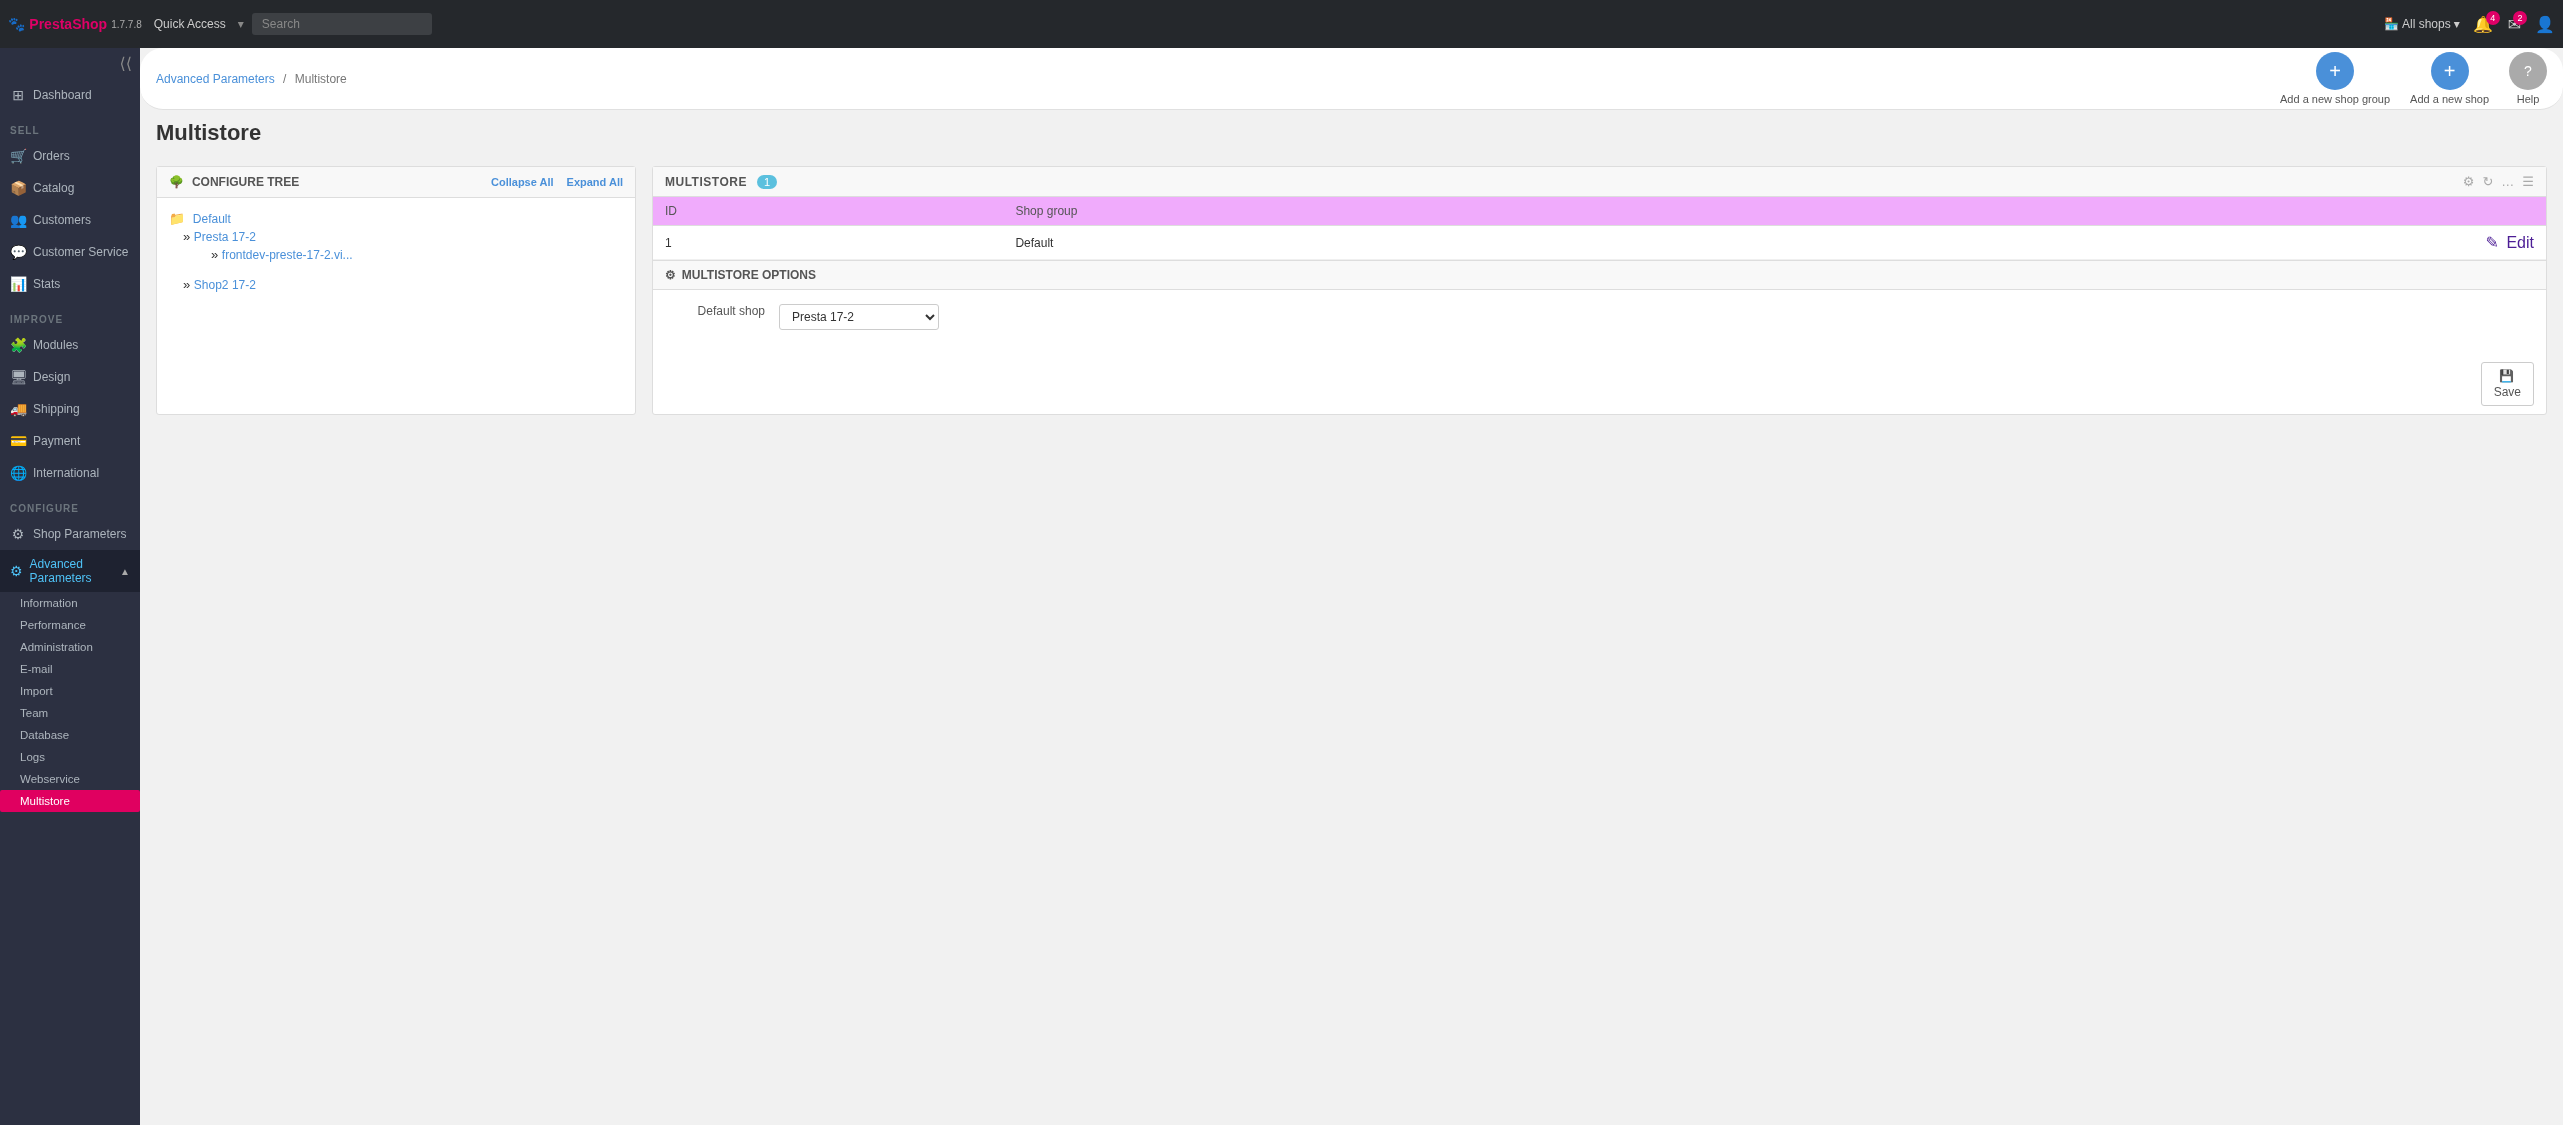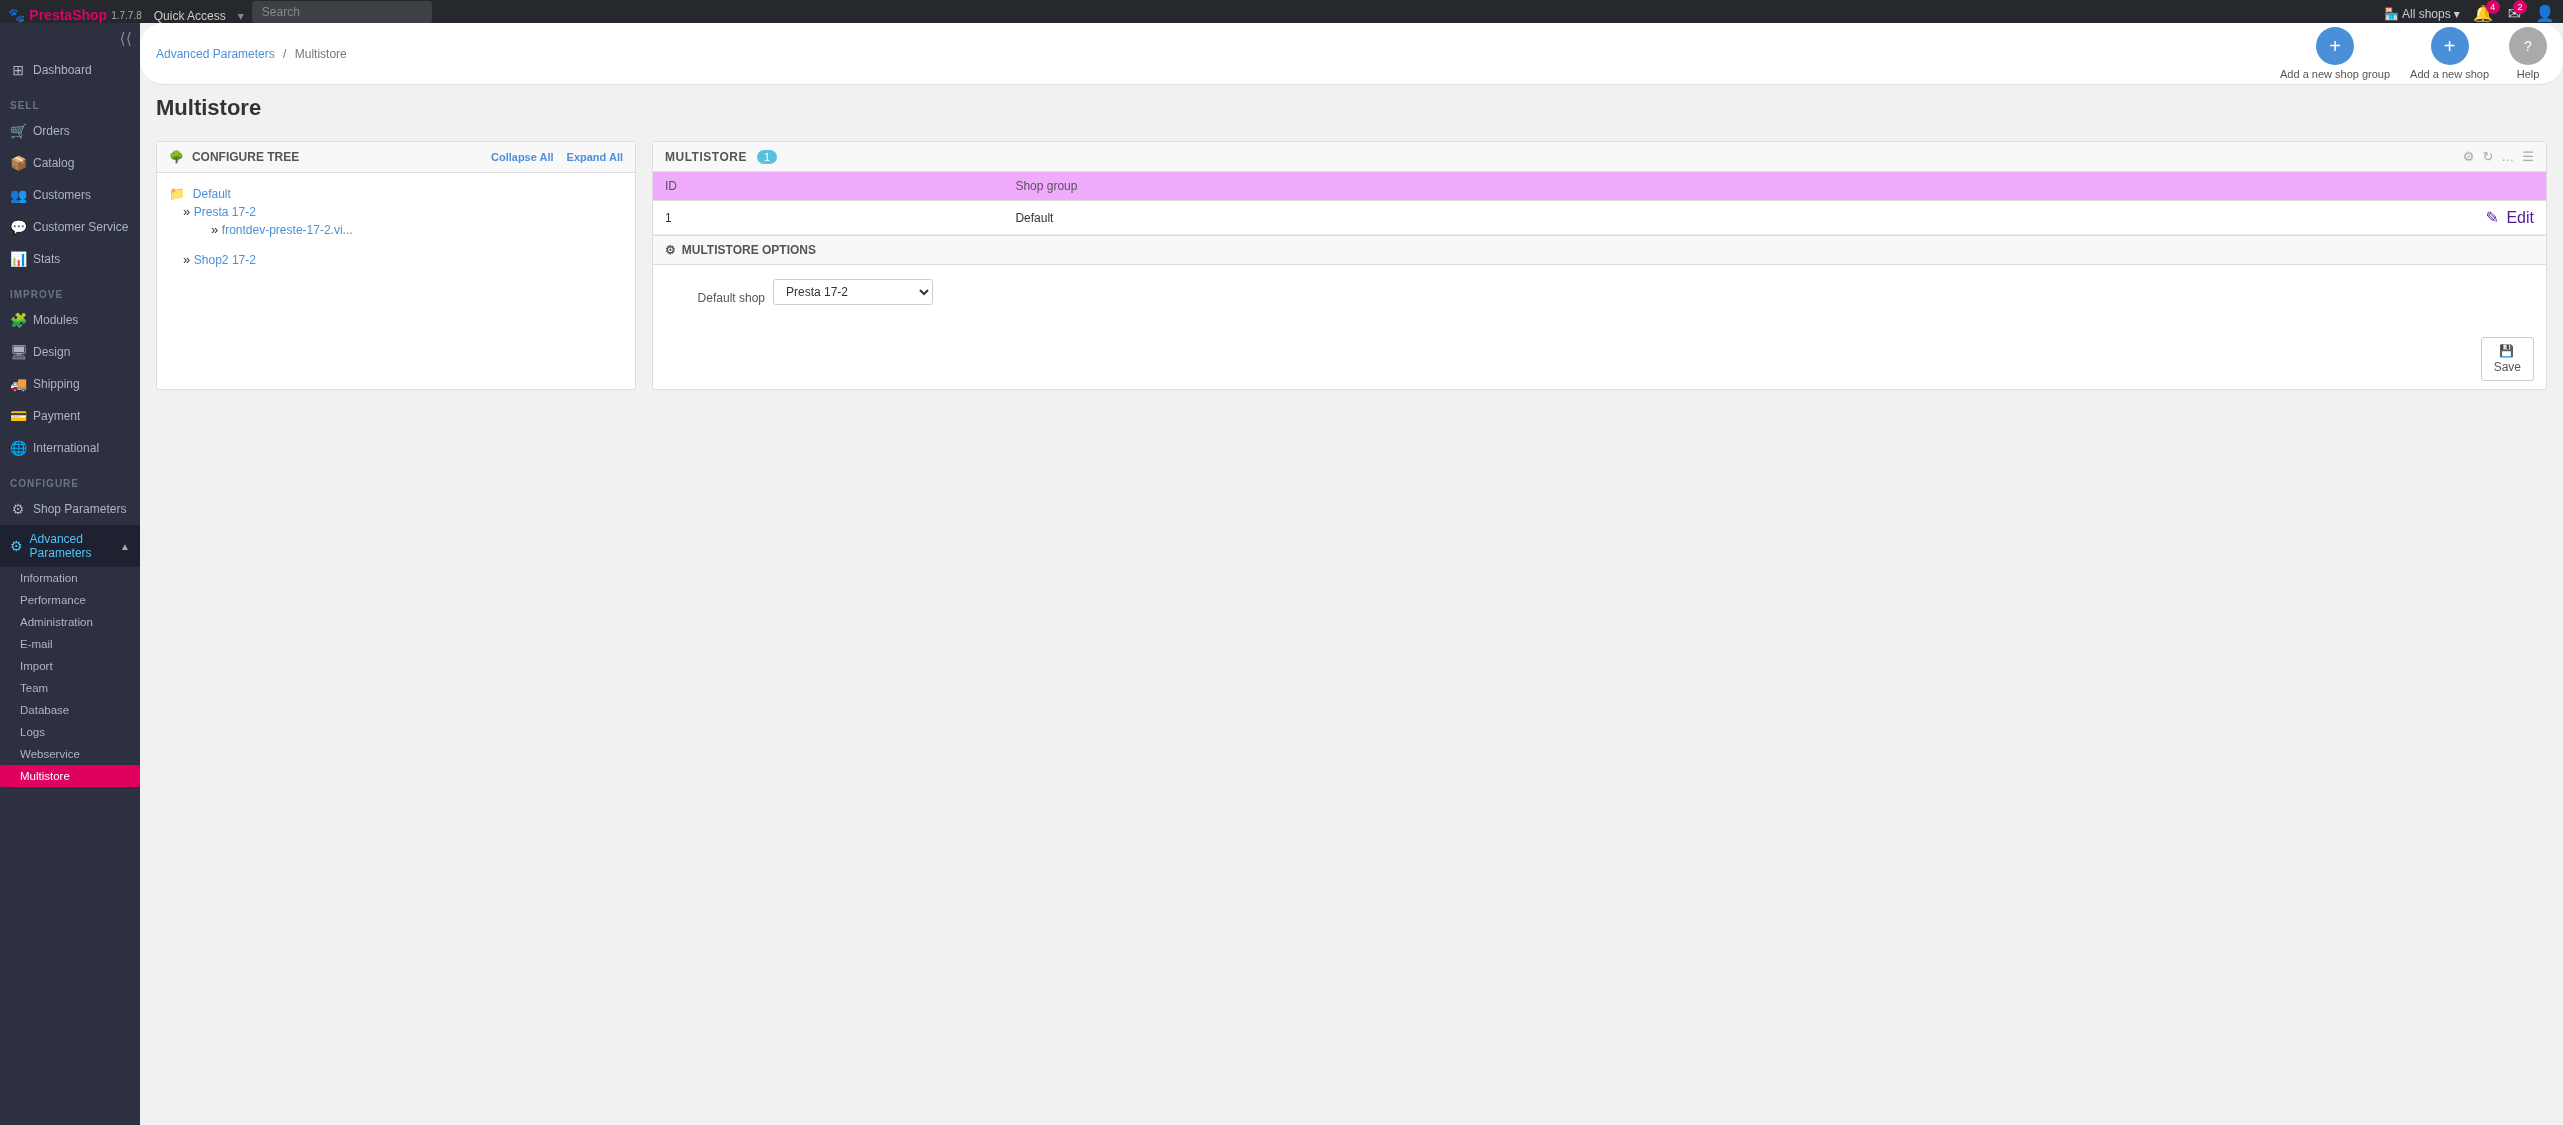--- a/index.html
+++ b/index.html
@@ -3,22 +3,22 @@
   <meta charset="utf-8">
   <style>
     * { box-sizing: border-box; margin: 0; padding: 0; }
     body { font-family: Arial, sans-serif; font-size: 13px; background: #f1f1f1; color: #333; display: flex; flex-direction: column; height: 100vh; overflow: hidden; }
 
     
     .top-nav {
       background: #25282c;
       color: #fff;
       display: flex;
-      align-items: flex-end;
-      height: 23px;
+      align-items: center;
+      height: 48px;
       padding: 0 8px;
       flex-shrink: 0;
       z-index: 100;
     }
     .top-nav .brand {
       display: flex; align-items: center; gap: 4px; margin-right: 12px;
     }
     .top-nav .brand-logo {
       color: #df0067; font-weight: bold; font-size: 14px;
     }
@@ -182,21 +182,21 @@
     .edit-link { color: #4c1d95; text-decoration: none; font-size: 16px; }
     .edit-icon { margin-right: 3px; }
 
     
     .options-header {
       background: #f8f8f8; border-top: 1px solid #ddd; border-bottom: 1px solid #ddd;
       padding: 7px 12px; display: flex; align-items: center; gap: 6px;
       font-size: 12px; font-weight: bold; color: #555;
     }
     .options-body { padding: 14px 12px; }
-    .form-row { display: flex; align-items: flex-end; gap: 8px; margin-bottom: 10px; }
+    .form-row { display: flex; align-items: flex-start; gap: 14px; margin-bottom: 10px; }
     .form-label { color: #555; font-size: 12px; min-width: 100px; text-align: right; }
     .form-select {
       padding: 4px 8px; border: 1px solid #ccc; border-radius: 3px;
       font-size: 12px; color: #333; background: #fff; min-width: 160px;
     }
     .save-btn-container { display: flex; justify-content: flex-end; padding: 8px 12px; }
     .save-btn {
       background: #fff; border: 1px solid #ccc; border-radius: 3px;
       padding: 6px 12px; cursor: pointer; font-size: 12px; color: #555;
       display: flex; flex-direction: column; align-items: center; gap: 2px;

